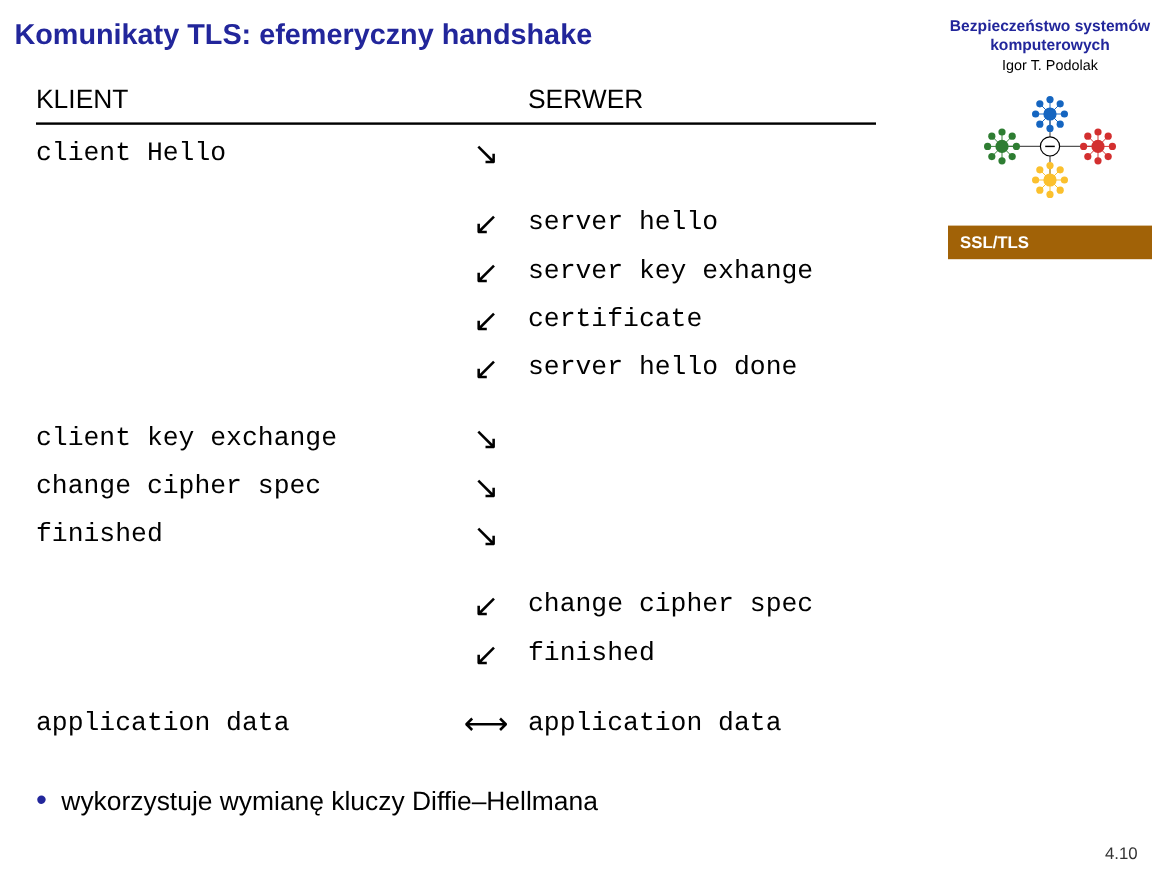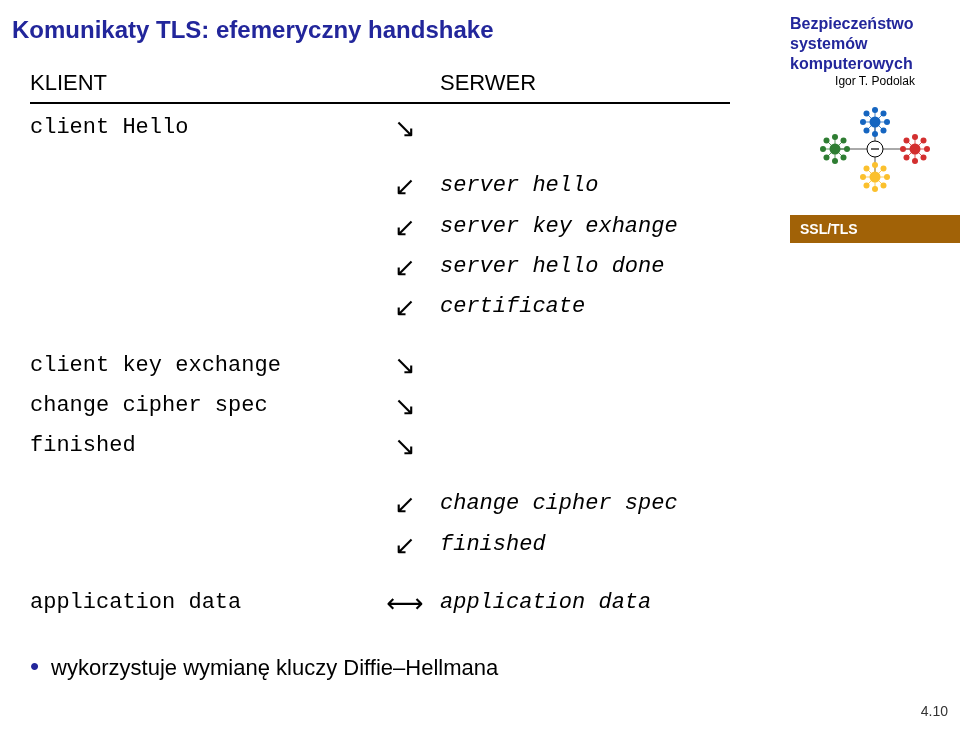--- a/index.html
+++ b/index.html
@@ -21,21 +21,22 @@
   }
   .sidebar {
     position: absolute;
     right: 0;
     top: 0;
     width: 170px;
     height: 100%;
     background: #ffffff;
   }
   .sb-title {
-    font-size: 16px;
+    text-align: center;
+    font-size: 13px;
     font-weight: bold;
     color: #22269b;
     line-height: 1.25;
     padding-top: 14px;
   }
   .sb-author {
     text-align: center;
     font-size: 12px;
     color: #000;
     margin-top: 0;
@@ -81,21 +82,21 @@
   .msg-row {
     display: flex;
     align-items: center;
     font-family: "Courier New", monospace;
     font-size: 22px;
     color: #000;
     line-height: 1.55;
   }
   .msg-row .col-k { width: 340px; font-family: "Courier New", monospace; }
   .msg-row .col-a { width: 70px; text-align: center; font-family: Arial, sans-serif; font-size: 26px; }
-  .msg-row .col-s { flex: 1; font-family: "Courier New", monospace; font-style: italic; }
+  .msg-row .col-s { flex: 1; font-family: "Courier New", monospace; }
   .gap { height: 18px; }
   .bullet {
     margin-top: 30px;
     font-size: 22px;
     color: #000;
     display: flex;
     align-items: baseline;
   }
   .bullet-dot {
     color: #22269b;
@@ -224,26 +225,26 @@
         <div class="col-s">server hello</div>
       </div>
       <div class="msg-row">
         <div class="col-k"></div>
         <div class="col-a arrow-sw"></div>
         <div class="col-s">server key exhange</div>
       </div>
       <div class="msg-row">
         <div class="col-k"></div>
         <div class="col-a arrow-sw"></div>
+        <div class="col-s">certificate</div>
+      </div>
+      <div class="msg-row">
+        <div class="col-k"></div>
+        <div class="col-a arrow-sw"></div>
         <div class="col-s">server hello done</div>
-      </div>
-      <div class="msg-row">
-        <div class="col-k"></div>
-        <div class="col-a arrow-sw"></div>
-        <div class="col-s">certificate</div>
       </div>
       <div class="gap"></div>
       <div class="msg-row">
         <div class="col-k">client key exchange</div>
         <div class="col-a arrow-se"></div>
         <div class="col-s"></div>
       </div>
       <div class="msg-row">
         <div class="col-k">change cipher spec</div>
         <div class="col-a arrow-se"></div>

